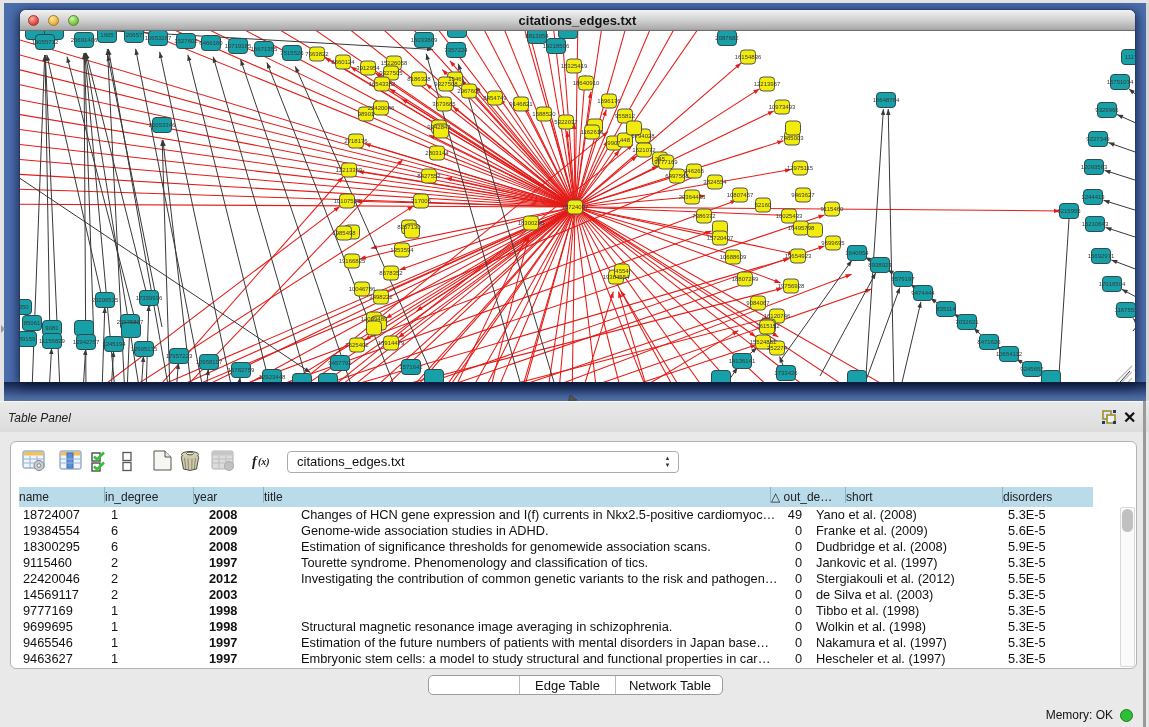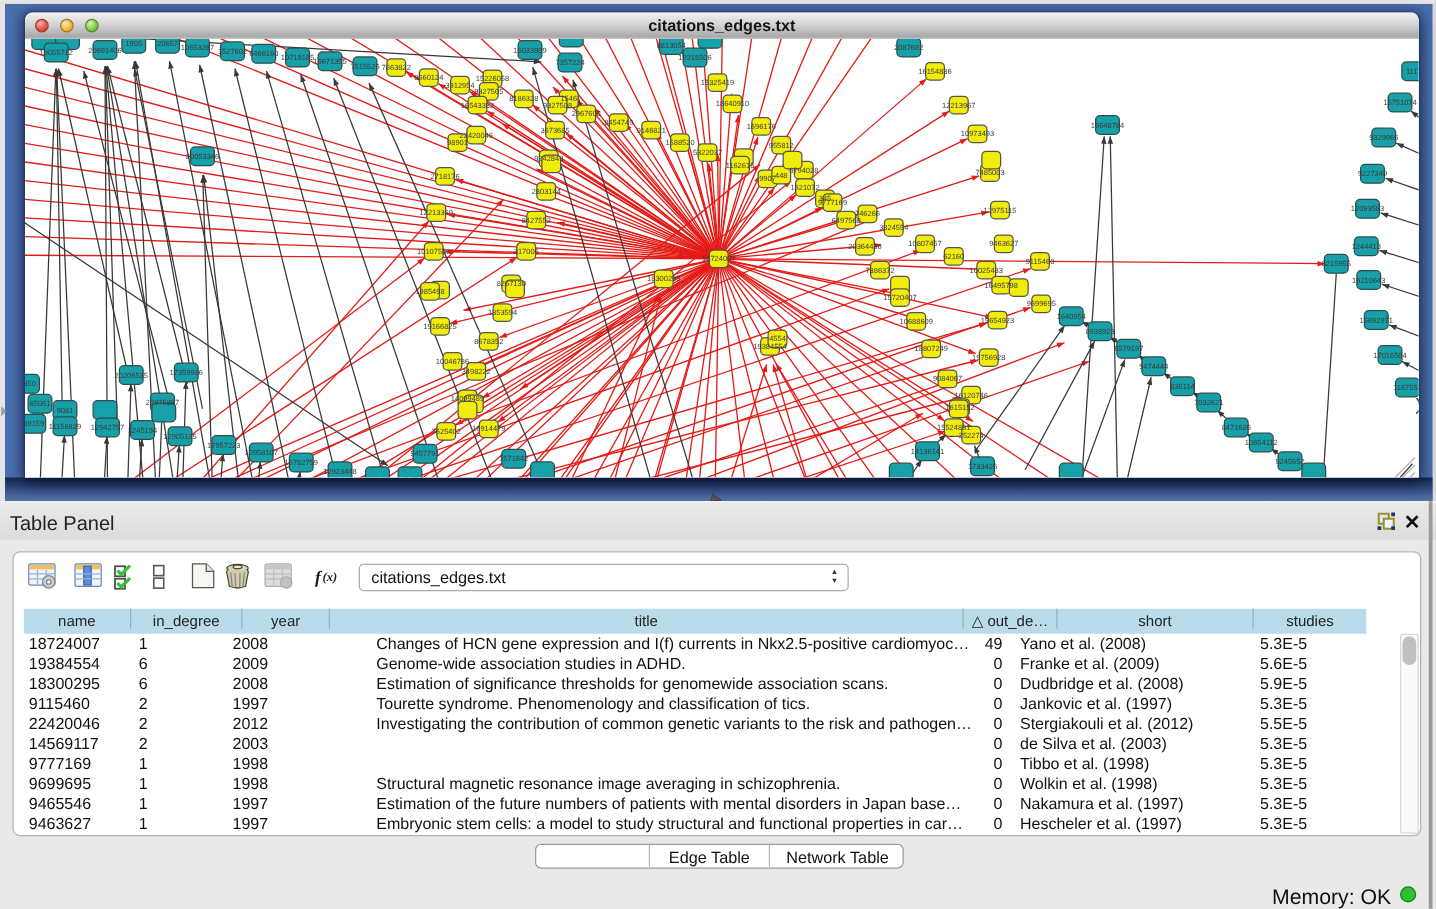--- a/index.html
+++ b/index.html
@@ -18,54 +18,54 @@
   font-size:13px; font-weight:bold; color:#141414; }
 .tl { position:absolute; top:5px; width:11px; height:11px; border-radius:50%; }
 .tl.r { left:8px;  background:radial-gradient(circle at 35% 30%, #ffb0a8, #ee6e62 40%, #d33b30 75%, #a82921); border:1px solid #9a3a31;}
 .tl.y { left:28px; background:radial-gradient(circle at 35% 30%, #ffe9b0, #f5c75e 40%, #e9a531 75%, #bb7f1f); border:1px solid #a5772a;}
 .tl.g { left:48px; background:radial-gradient(circle at 35% 30%, #d2f5b0, #9ad665 40%, #6cb832 75%, #4f8c22); border:1px solid #5a8830;}
 #graph { position:absolute; left:0px; top:21px; width:1115px; height:351px; background:#fff; overflow:hidden; }
 #tablepanel { position:absolute; left:0; top:401px; width:1149px; height:326px; background:#e9e9e9;
   border-top:1px solid #f8f8f8; }
 #tp-head { position:absolute; left:0; top:1px; width:1149px; height:29px;
   background:linear-gradient(#e9e9e9,#dcdcdc); }
-#tp-head .txt { position:absolute; left:8px; top:8px; font-size:16px; color:#222; }
+#tp-head .txt { position:absolute; left:8px; top:8px; font-size:12px; color:#222;font-style:italic; }
 #tp-x { position:absolute; left:1123px; top:5px; font-size:16px; font-weight:900; color:#111; }
 #container { position:absolute; left:10px; top:39px; width:1127px; height:228px;
   background:#fff; border:1px solid #b4b4b4; border-radius:6px; }
 .tbicon { position:absolute; top:7px; }
 #dropdown { position:absolute; left:276px; top:9px; width:392px; height:22px; background:#fff;
   border:1px solid #ababab; border-radius:4px; font-size:13px; color:#111;
   line-height:20px; padding-left:9px; }
 #dropdown .spin { position:absolute; right:5px; top:3px; width:11px; height:14px; font-size:6px;
   color:#333; text-align:center; line-height:7px;}
 #thead { position:absolute; left:8px; top:45px; width:1074px; height:20px; background:#badcea;
   font-size:12px; color:#222; }
-#thead .hc { position:absolute; top:0; height:16px; line-height:20px; text-align:center;
+#thead .hc { position:absolute; top:0; height:16px; line-height:20px; text-align:left;
   border-right:1px solid #8cb4c6; }
 #tbody { position:absolute; left:8px; top:65px; width:1074px; height:160px; font-size:12.8px; color:#111; }
 .tr { position:relative; height:16px; line-height:16px; white-space:nowrap; }
 .c { position:absolute; top:0; height:16px; overflow:hidden; }
 .c0 { left:4px;   width:82px; }
 .c1 { left:92px;  width:85px; }
-.c2 { left:167px; width:66px; }
+.c2 { left:190px; width:66px;font-weight:bold; }
 .c3 { left:262px; width:495px;margin-left:20px; }
 .c4 { left:712px; width:71px;text-align:right; }
 .c5 { left:797px; width:153px; }
 .c6 { left:989px; width:88px; }
 #vscroll { position:absolute; left:1109px; top:65px; width:15px; height:160px; background:#fafafa;
   border:1px solid #d8d8d8; border-radius:2px;}
 #vscroll .thumb { position:absolute; left:1px; top:1px; width:11px; height:23px; background:#c0c0c0;
   border-radius:6px; }
 #tabs { position:absolute; left:428px; top:273px; width:295px; height:20px;
   border:1px solid #9d9d9d; border-radius:5px; background:#fff; font-size:13px; overflow:hidden;}
 .tab { position:absolute; top:0; height:20px; line-height:19px; text-align:center; color:#111; }
 .tab.sel { background:linear-gradient(#9a9a9a,#7f7f7f); color:#fff;margin-top:32px; }
 #status { position:absolute; left:0; top:699px; width:1149px; height:28px; background:#e9e9e9; }
-#status .mem { position:absolute; right:36px; top:9px; font-size:17px; color:#111; }
+#status .mem { position:absolute; right:36px; top:9px; font-size:12px; color:#111; }
 #status .dot { position:absolute; left:1120px; top:10px; width:13px; height:13px; border-radius:50%;
   background:#2cc032; border:1.5px solid #1a7c1e; }
 #rightedge { position:absolute; left:1143px; top:401px; width:3px; height:326px; background:#9a9a9a; }
 #topstrip { position:absolute; left:0; top:0; width:1149px; height:3px; background:#e4e4e4; }
 </style></head>
 <body>
 <div id="desktop"></div>
 <div style="position:absolute;left:4px;top:382px;width:1142px;height:19px;
   background:linear-gradient(#16264a,#2c4577 40%,#4a67a0 80%,#54719f)"></div>
 <svg style="position:absolute;left:0px;top:324px" width="6" height="10">
@@ -796,21 +796,21 @@
       <text x="236" y="16" font-size="10" font-style="italic" font-weight="bold" fill="#1a1a1a" font-family="Liberation Serif,serif">(x)</text>
     </svg>
     <div id="dropdown">citations_edges.txt<div class="spin">▲<br>▼</div></div>
     <div id="thead">
       <div class="hc" style="left:0;width:86px">name</div>
       <div class="hc" style="left:86px;width:89px">in_degree</div>
       <div class="hc" style="left:175px;width:70px">year</div>
       <div class="hc" style="left:245px;width:507px">title</div>
       <div class="hc" style="left:752px;width:75px">△ out_de…</div>
       <div class="hc" style="left:827px;width:157px">short</div>
-      <div class="hc" style="left:984px;width:90px;border-right:none">studies</div>
+      <div class="hc" style="left:984px;width:90px;border-right:none">disorders</div>
     </div>
     <div id="tbody">
         <div class="tr">
           <div class="c c0">18724007</div>
           <div class="c c1">1</div>
           <div class="c c2">2008</div>
           <div class="c c3">Changes of HCN gene expression and I(f) currents in Nkx2.5-positive cardiomyoc…</div>
           <div class="c c4">49</div>
           <div class="c c5">Yano et al. (2008)</div>
           <div class="c c6">5.3E-5</div>

